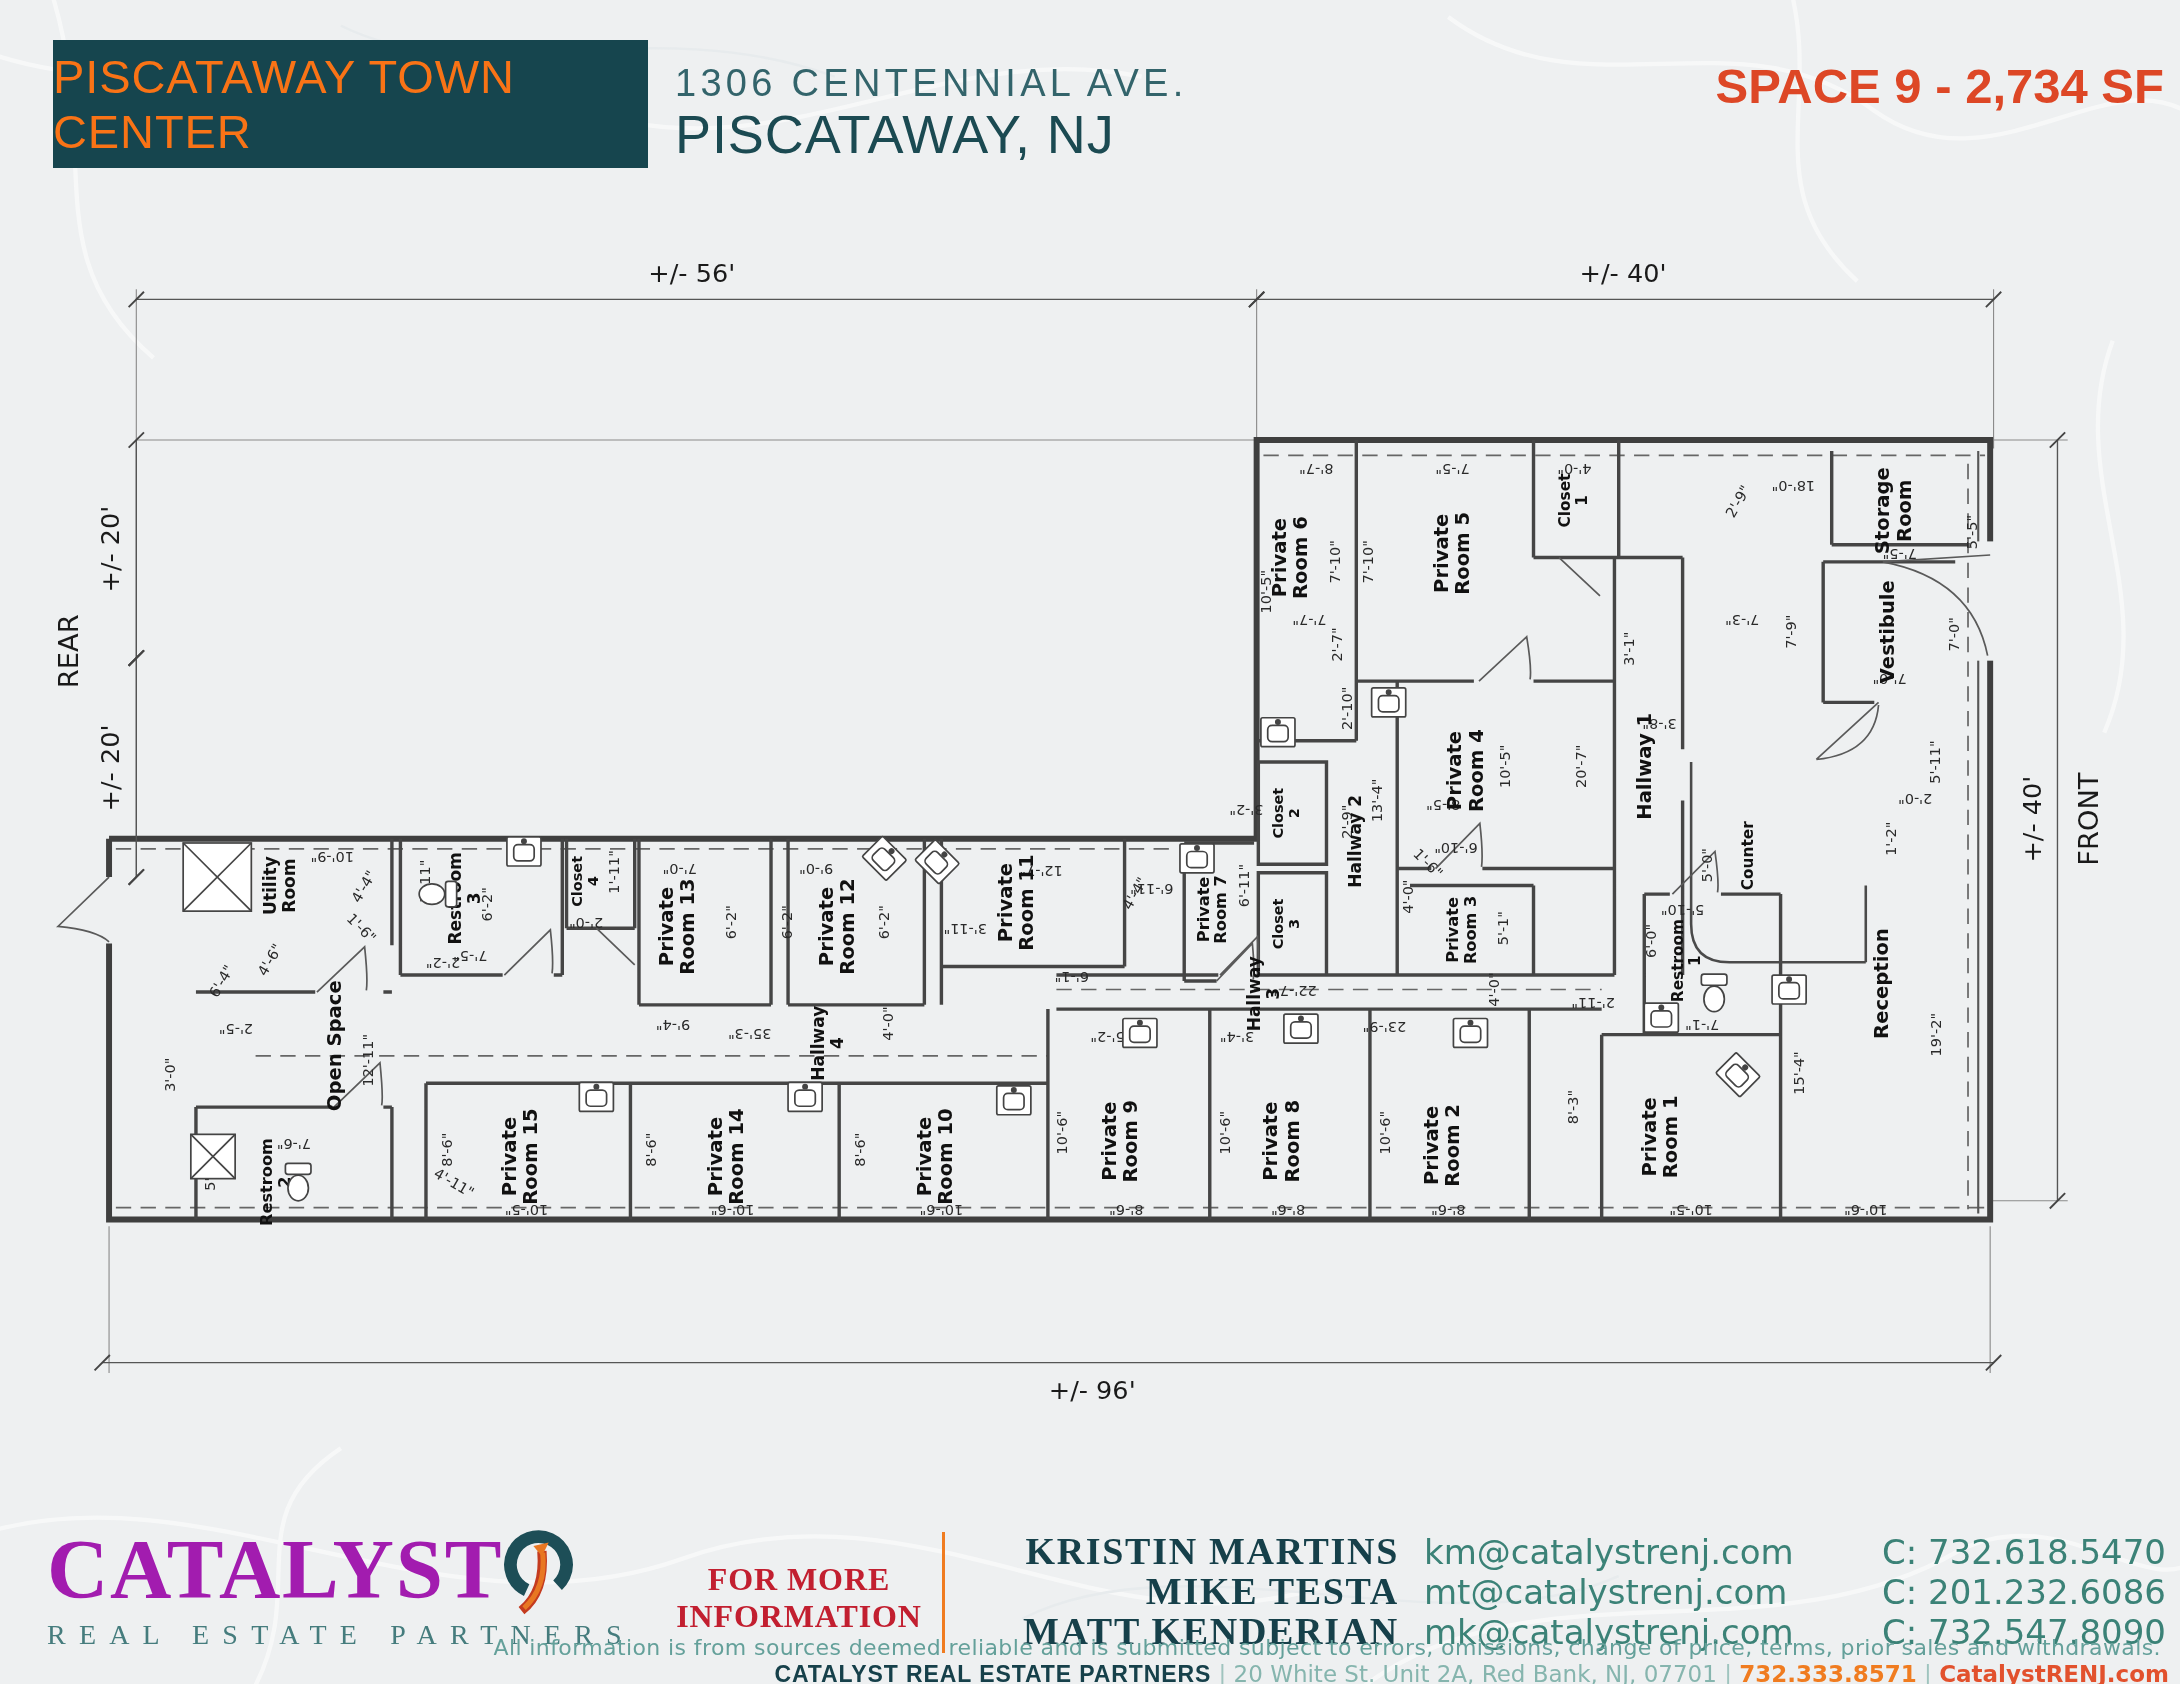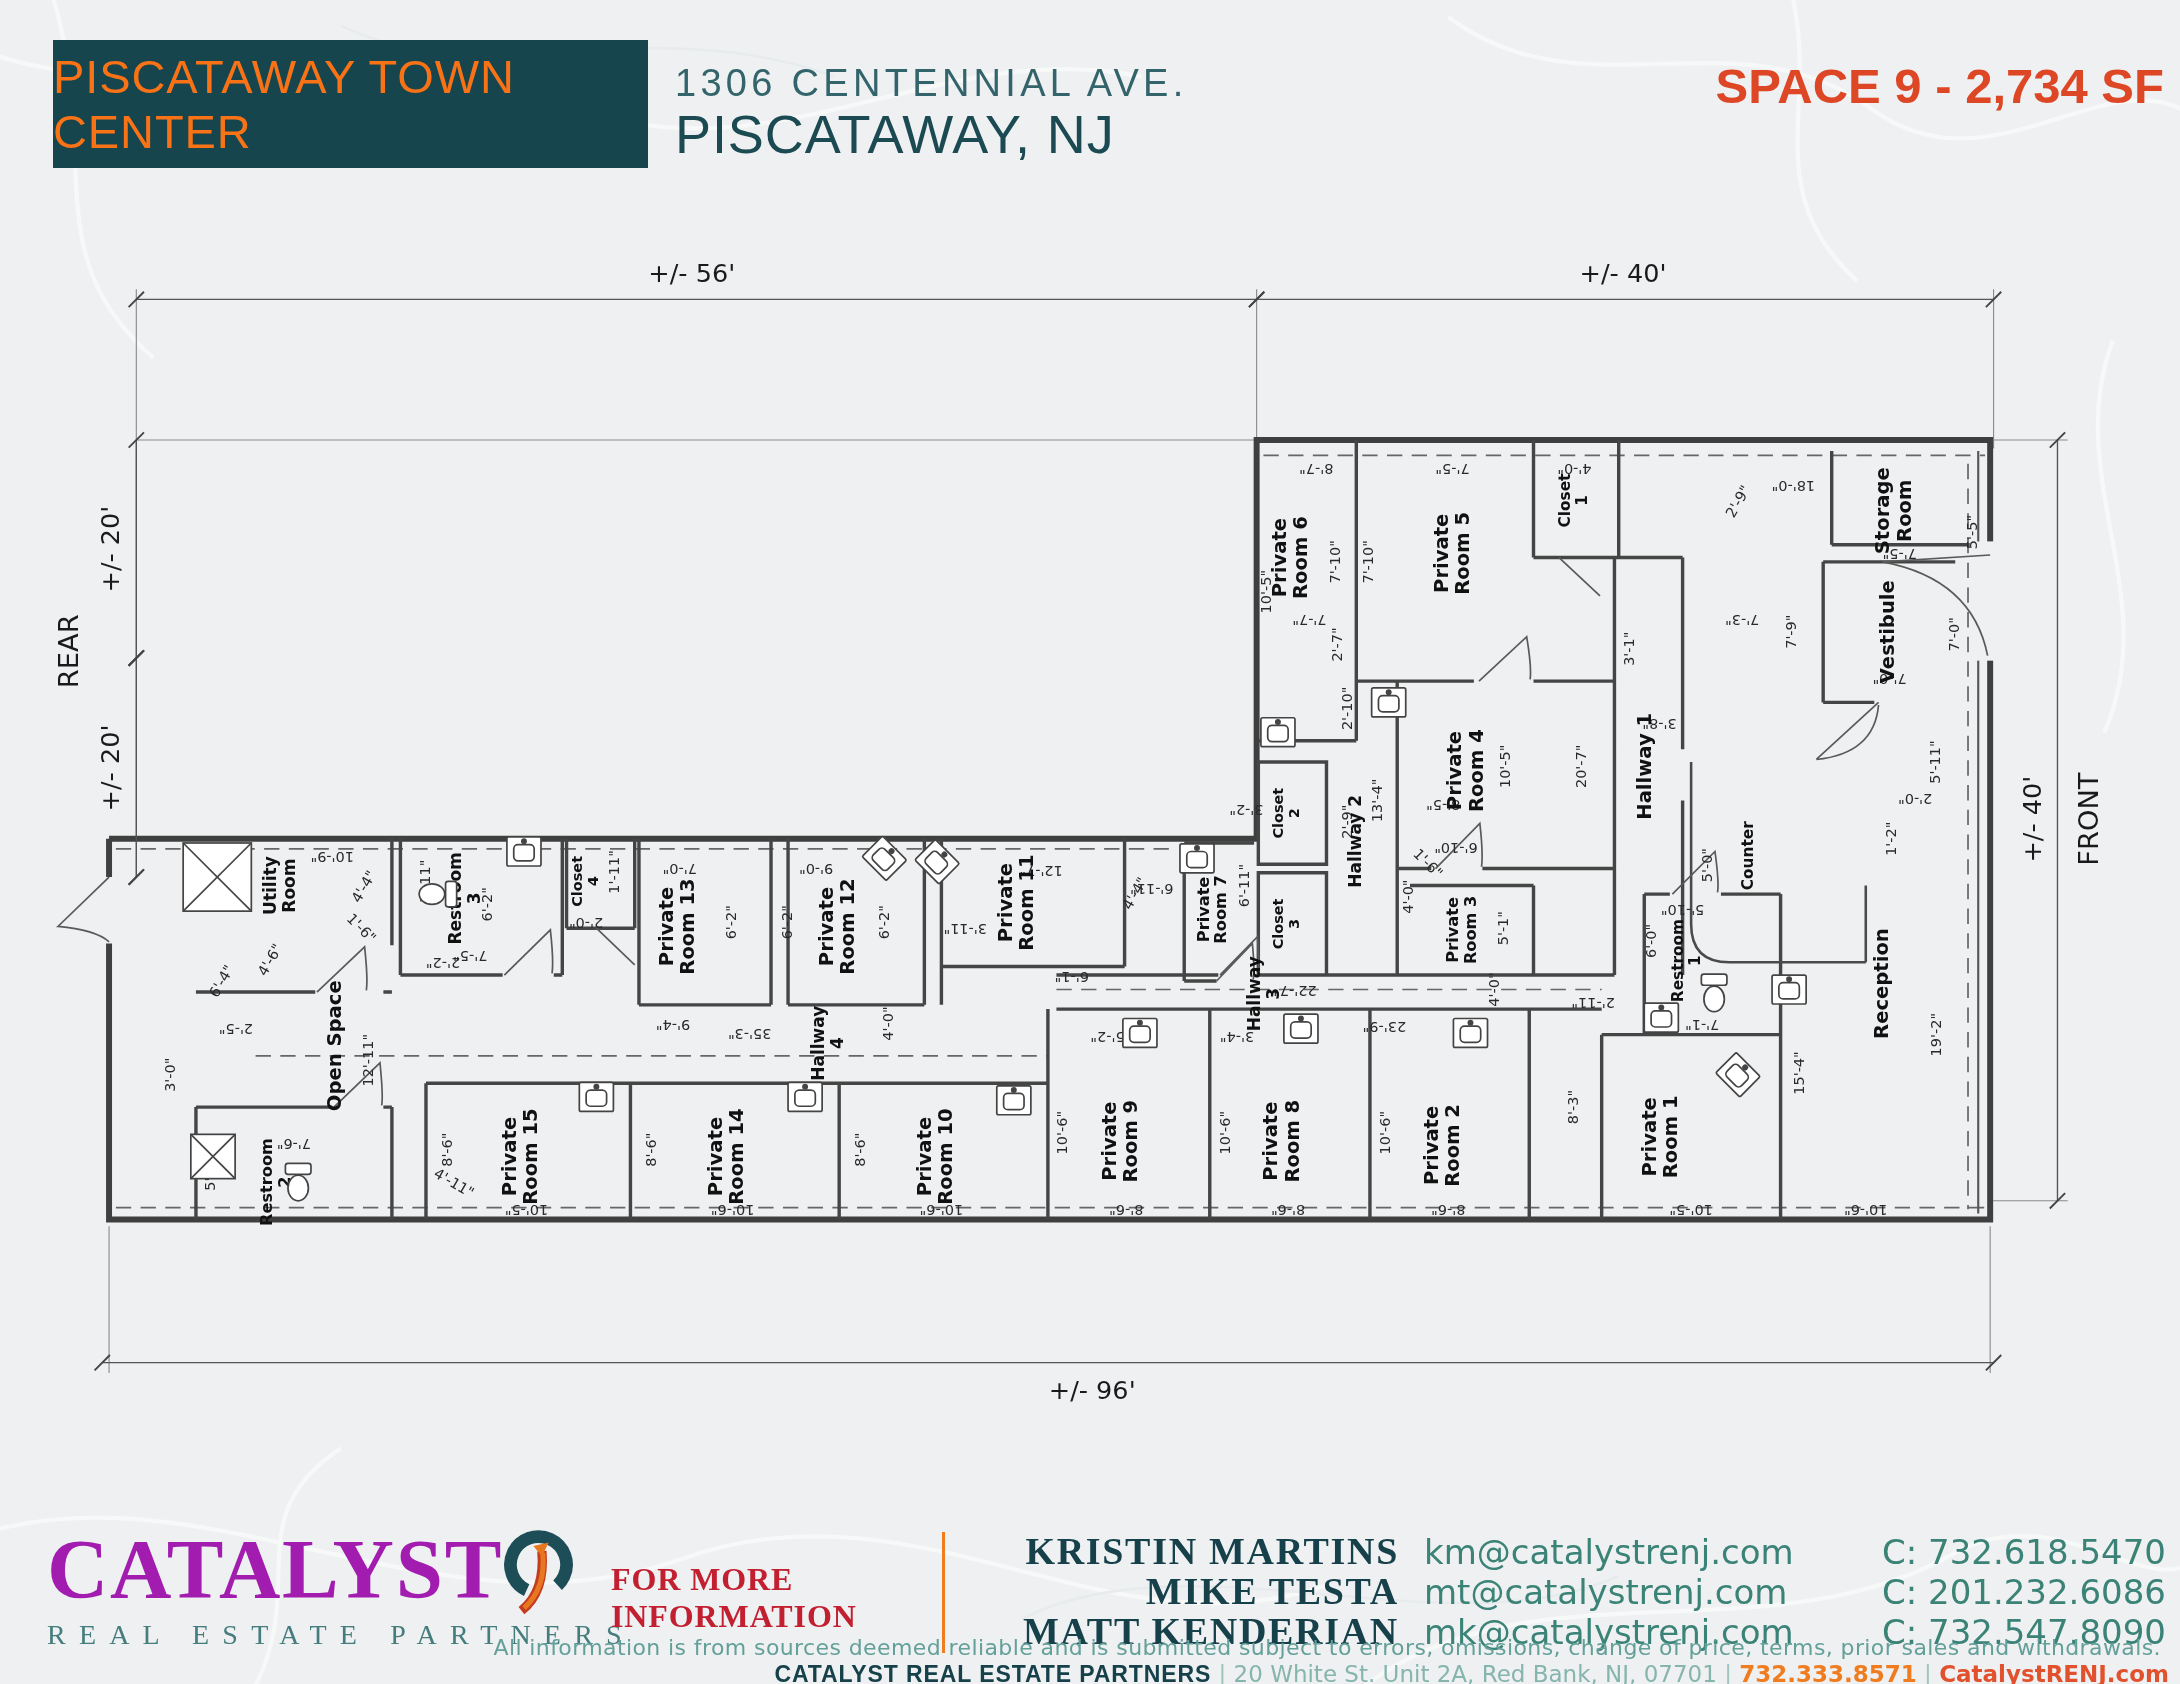--- a/index.html
+++ b/index.html
@@ -21,21 +21,21 @@
   #address-line2{font-size:54px;font-weight:normal;color:#1b4a52;letter-spacing:0.9px;margin-top:1.7px;}
   #space-label{right:17px;top:58px;font-size:49px;font-weight:bold;color:#dd4726;}
   
   #plan-wrap{left:0;top:204px;width:2181px;height:1295px;}
   svg text{font-family:"DejaVu Sans", sans-serif;}
   
   #logo{left:47px;top:1527px;}
   #logo-row{display:flex;align-items:flex-start;}
   #logo-text{font-family:"Liberation Serif", serif;font-weight:bold;font-size:85px;color:#a21caf;letter-spacing:1.7px;line-height:1;}
   #logo-sub{font-family:"Liberation Serif", serif;font-size:28px;color:#457c7d;letter-spacing:13.2px;margin-top:0px;}
-  #for-more{left:611px;top:1561px;width:290px;text-align:left;color:#c21f30;
+  #for-more{left:654px;top:1561px;width:290px;text-align:center;color:#c21f30;
     font-family:"Liberation Serif", serif;font-weight:bold;font-size:32px;line-height:1.15;letter-spacing:0.9px;}
   #footer-divider{left:942px;top:1532px;width:3.4px;height:121px;background:#f07c20;}
   #agent-names{left:958px;top:1531px;width:441px;text-align:right;
     font-family:"Liberation Serif", serif;font-weight:600;font-size:38px;color:#16404a;letter-spacing:1.7px;line-height:40px;}
   #agent-emails{left:1424px;top:1532px;font-family:"DejaVu Sans", sans-serif;font-size:34px;color:#3b8277;line-height:40px;}
   #agent-phones{left:1882px;top:1532px;font-family:"DejaVu Sans", sans-serif;font-size:34px;color:#3b8277;line-height:40px;}
   #disclaimer1{right:20px;top:1635px;font-family:"DejaVu Sans", sans-serif;font-size:22px;color:#64a09a;letter-spacing:0.4px;}
   #disclaimer2{right:12px;top:1661px;font-family:"DejaVu Sans", sans-serif;font-size:23px;color:#86b5ae;}
   #disclaimer2 .co{font-family:"Liberation Sans", sans-serif;font-weight:bold;color:#16404a;letter-spacing:0.9px;}
   #disclaimer2 .ph{color:#f07c20;font-weight:bold;}

